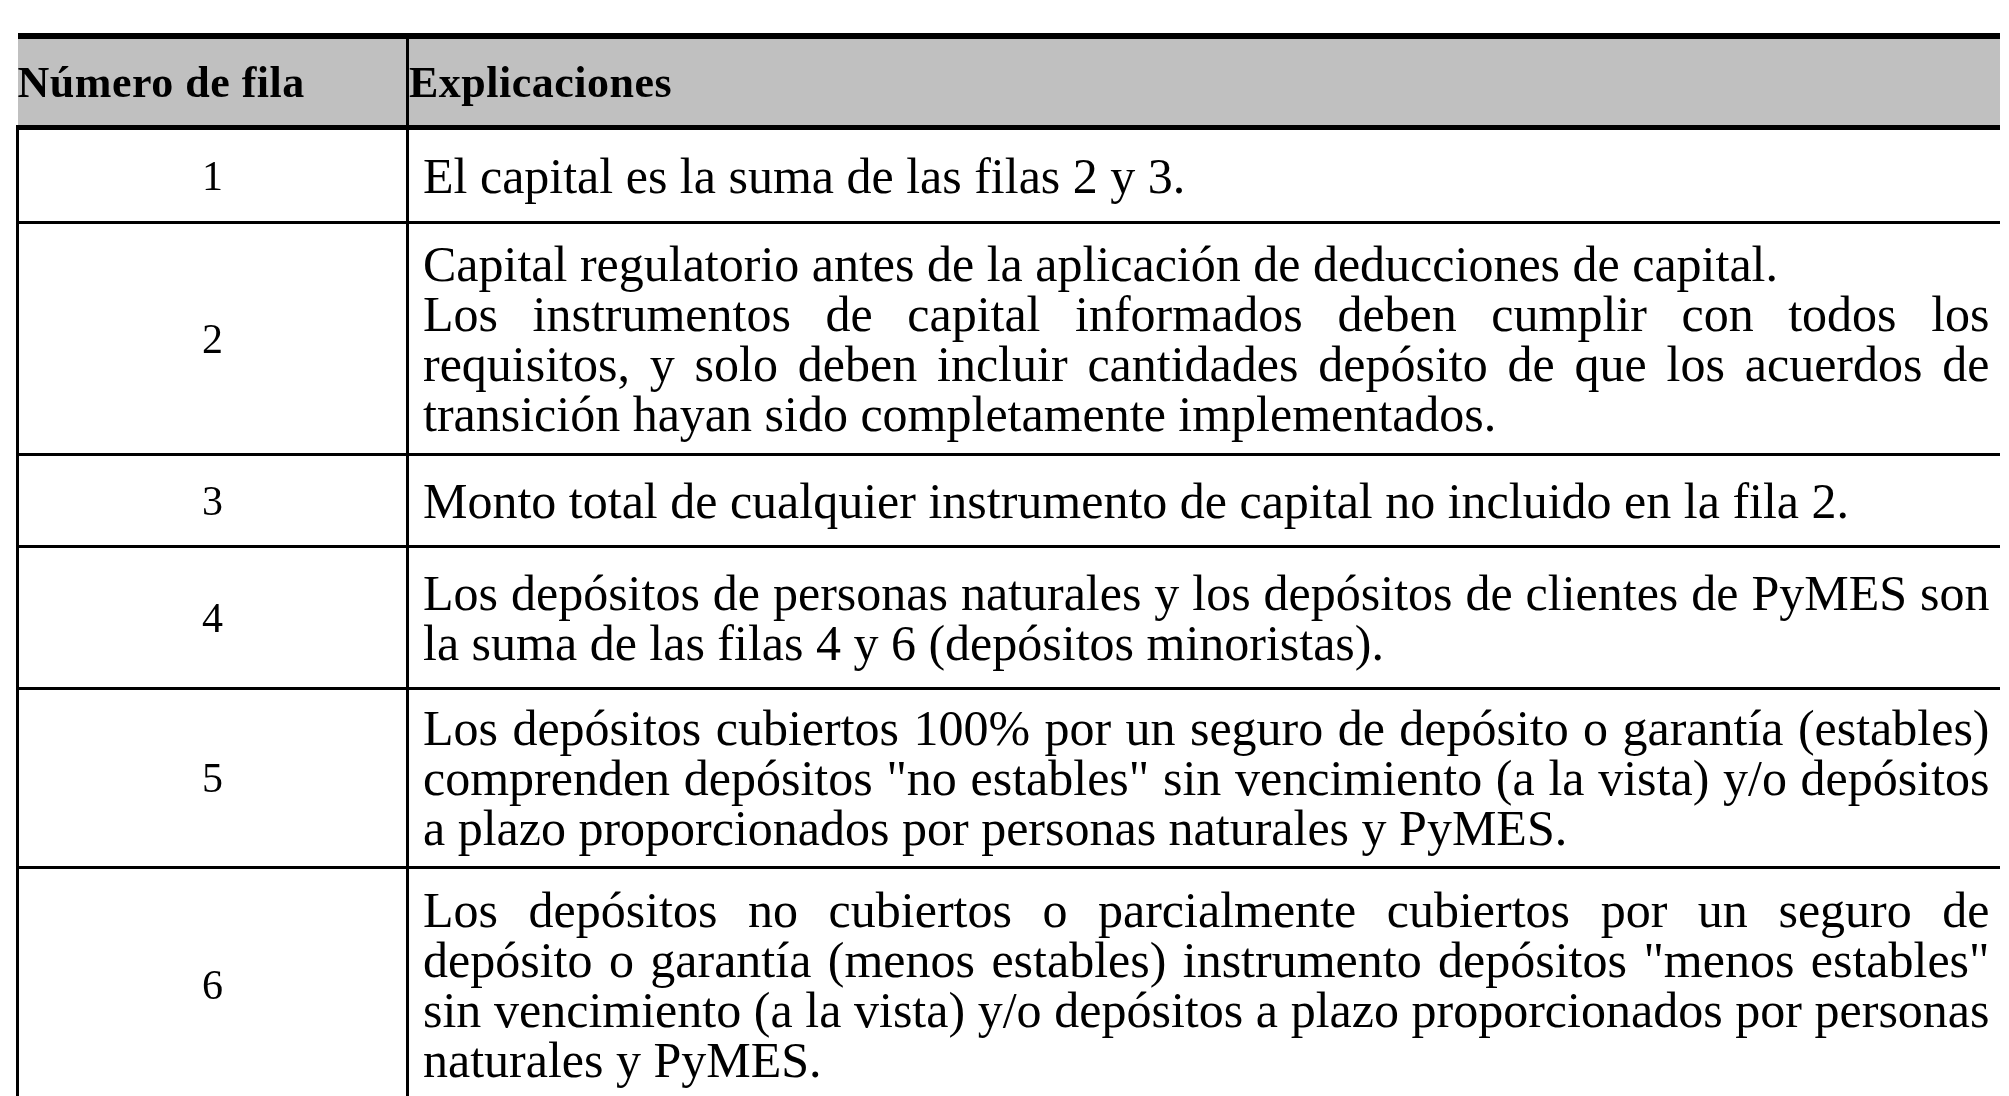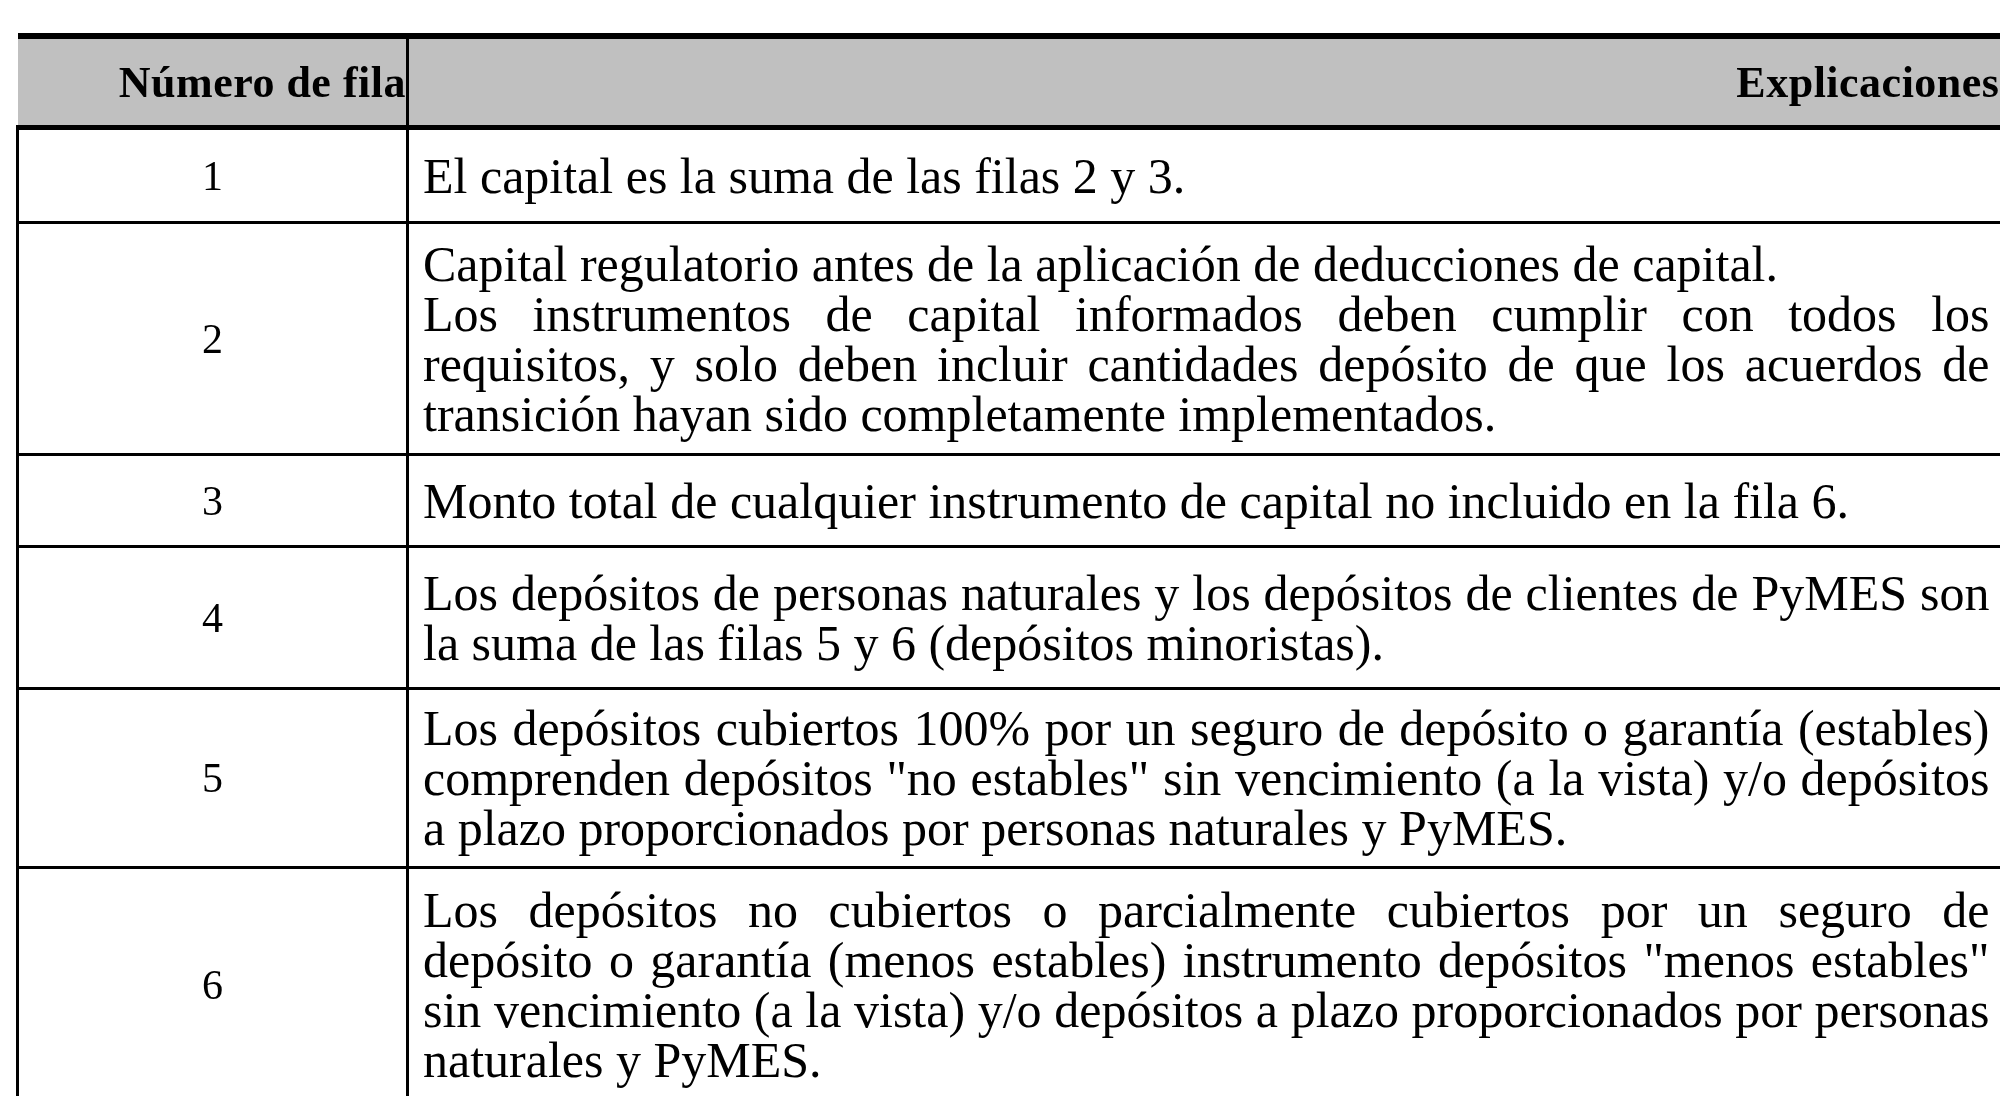--- a/index.html
+++ b/index.html
@@ -31,21 +31,21 @@
   col.c-expl { width: 1592px; }
 
   
   thead th {
     background: #c0c0c0;
     border-top: 6px solid #000;
     border-bottom: 5px solid #000;
     height: 86px;
     font-size: 44px;
     font-weight: bold;
-    text-align: right;
+    text-align: left;
     vertical-align: middle;
     padding: 0;
     letter-spacing: 0.5px;
   }
   thead th.h-num { border-right: 3px solid #000; }
 
   
   tbody td {
     border-top: 3px solid #000;
     vertical-align: middle;
@@ -103,28 +103,28 @@
     <td class="num">2</td>
     <td class="expl">
               <p>Capital regulatorio antes de la aplicación de deducciones de capital.</p>
               <p>Los instrumentos de capital informados deben cumplir con todos los requisitos, y solo deben incluir cantidades depósito de que los acuerdos de transición hayan sido completamente implementados.</p>
             </td>
   </tr>
 
   <tr>
     <td class="num">3</td>
     <td class="expl">
-              <p>Monto total de cualquier instrumento de capital no incluido en la fila 6.</p>
+              <p>Monto total de cualquier instrumento de capital no incluido en la fila 2.</p>
             </td>
   </tr>
 
   <tr>
     <td class="num">4</td>
     <td class="expl">
-              <p>Los depósitos de personas naturales y los depósitos de clientes de PyMES son la suma de las filas 5 y 6 (depósitos minoristas).</p>
+              <p>Los depósitos de personas naturales y los depósitos de clientes de PyMES son la suma de las filas 4 y 6 (depósitos minoristas).</p>
             </td>
   </tr>
 
   <tr>
     <td class="num">5</td>
     <td class="expl">
               <p>Los depósitos cubiertos 100% por un seguro de depósito o garantía (estables) comprenden depósitos "no estables" sin vencimiento (a la vista) y/o depósitos a plazo proporcionados por personas naturales y PyMES.</p>
             </td>
   </tr>
 

